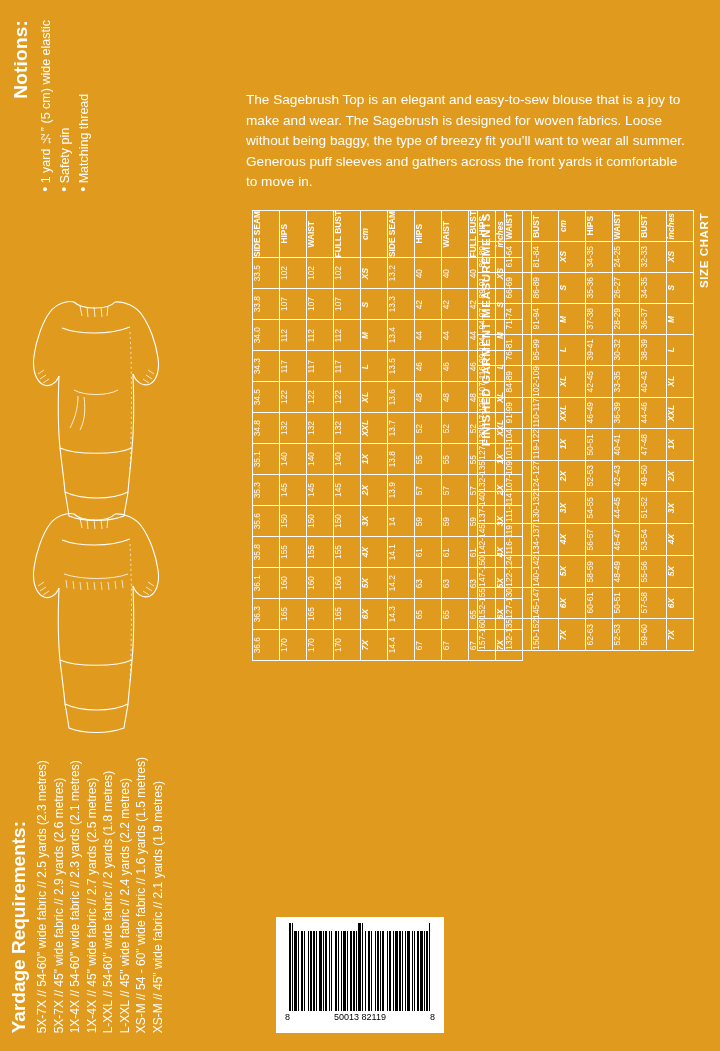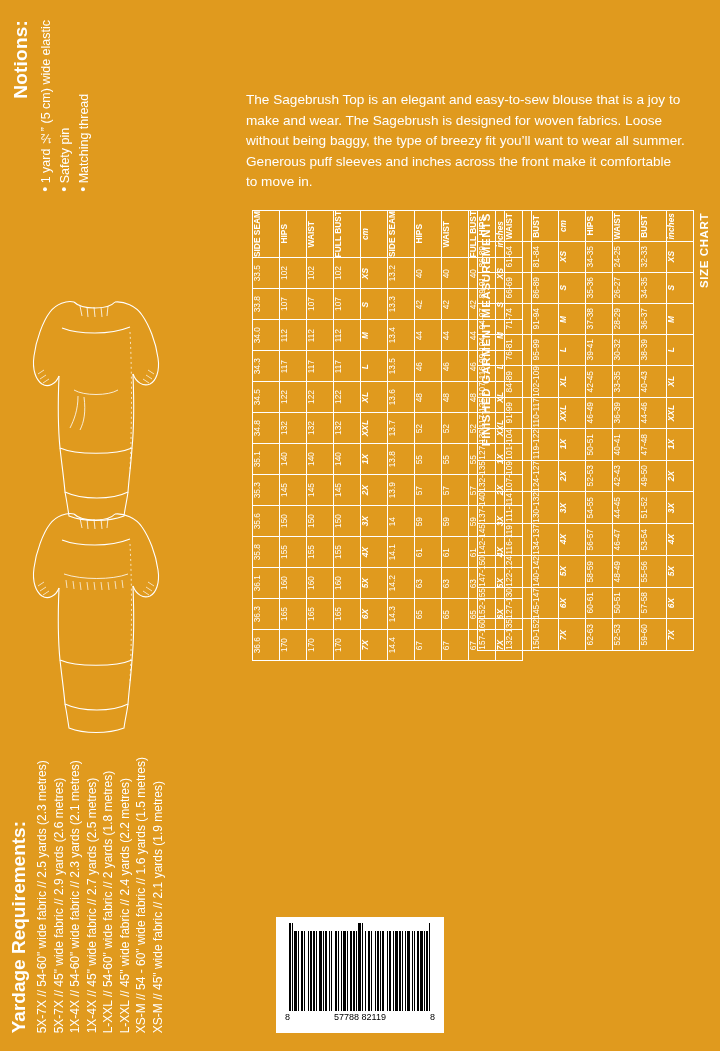--- a/index.html
+++ b/index.html
@@ -172,21 +172,21 @@
       <div class="item vert">XS-M // 54 - 60" wide fabric // 1.6 yards (1.5 metres)</div>
       <div class="item vert">L-XXL // 45" wide fabric // 2.4 yards (2.2 metres)</div>
       <div class="item vert">L-XXL // 54-60" wide fabric // 2 yards (1.8 metres)</div>
       <div class="item vert">1X-4X // 45" wide fabric // 2.7 yards (2.5 metres)</div>
       <div class="item vert">1X-4X // 54-60" wide fabric // 2.3 yards (2.1 metres)</div>
       <div class="item vert">5X-7X // 45" wide fabric // 2.9 yards (2.6 metres)</div>
       <div class="item vert">5X-7X // 54-60" wide fabric // 2.5 yards (2.3 metres)</div>
     </div>
   </div>
 
-  <div class="description">The Sagebrush Top is an elegant and easy-to-sew blouse that is a joy to make and wear. The Sagebrush is designed for woven fabrics. Loose without being baggy, the type of breezy fit you’ll want to wear all summer. Generous puff sleeves and inches across the front make it comfortable to move in.</div>
+  <div class="description">The Sagebrush Top is an elegant and easy-to-sew blouse that is a joy to make and wear. The Sagebrush is designed for woven fabrics. Loose without being baggy, the type of breezy fit you’ll want to wear all summer. Generous puff sleeves and gathers across the front yards it comfortable to move in.</div>
 
   <div class="chart-area">
 
     <div class="chart-title vert" style="right:-2px; top:8px;">SIZE CHART</div>
 
     <div class="chart-title vert" style="left:236px; top:8px;">FINISHED GARMENT MEASUREMENTS</div>
 
     <table class="tbl" id="tbl-size" style="right:14px; top:5px;">
         <tbody>
           <tr>
@@ -1102,18 +1102,18 @@
         <i style="width:1px;height:80px;background:transparent"></i>
         <i style="width:1px;height:80px;background:#000"></i>
         <i style="width:1px;height:80px;background:transparent"></i>
         <i style="width:2px;height:80px;background:#000"></i>
         <i style="width:1px;height:88px;background:transparent"></i>
         <i style="width:1px;height:88px;background:#000"></i>
         <i style="width:2px;height:88px;background:transparent"></i>
       </div>
     <div class="barnums">
       <span>8</span>
-      <span>57788   82119</span>
+      <span>50013   82119</span>
       <span>8</span>
     </div>
   </div>
 
 </div>
 
 </body></html>

